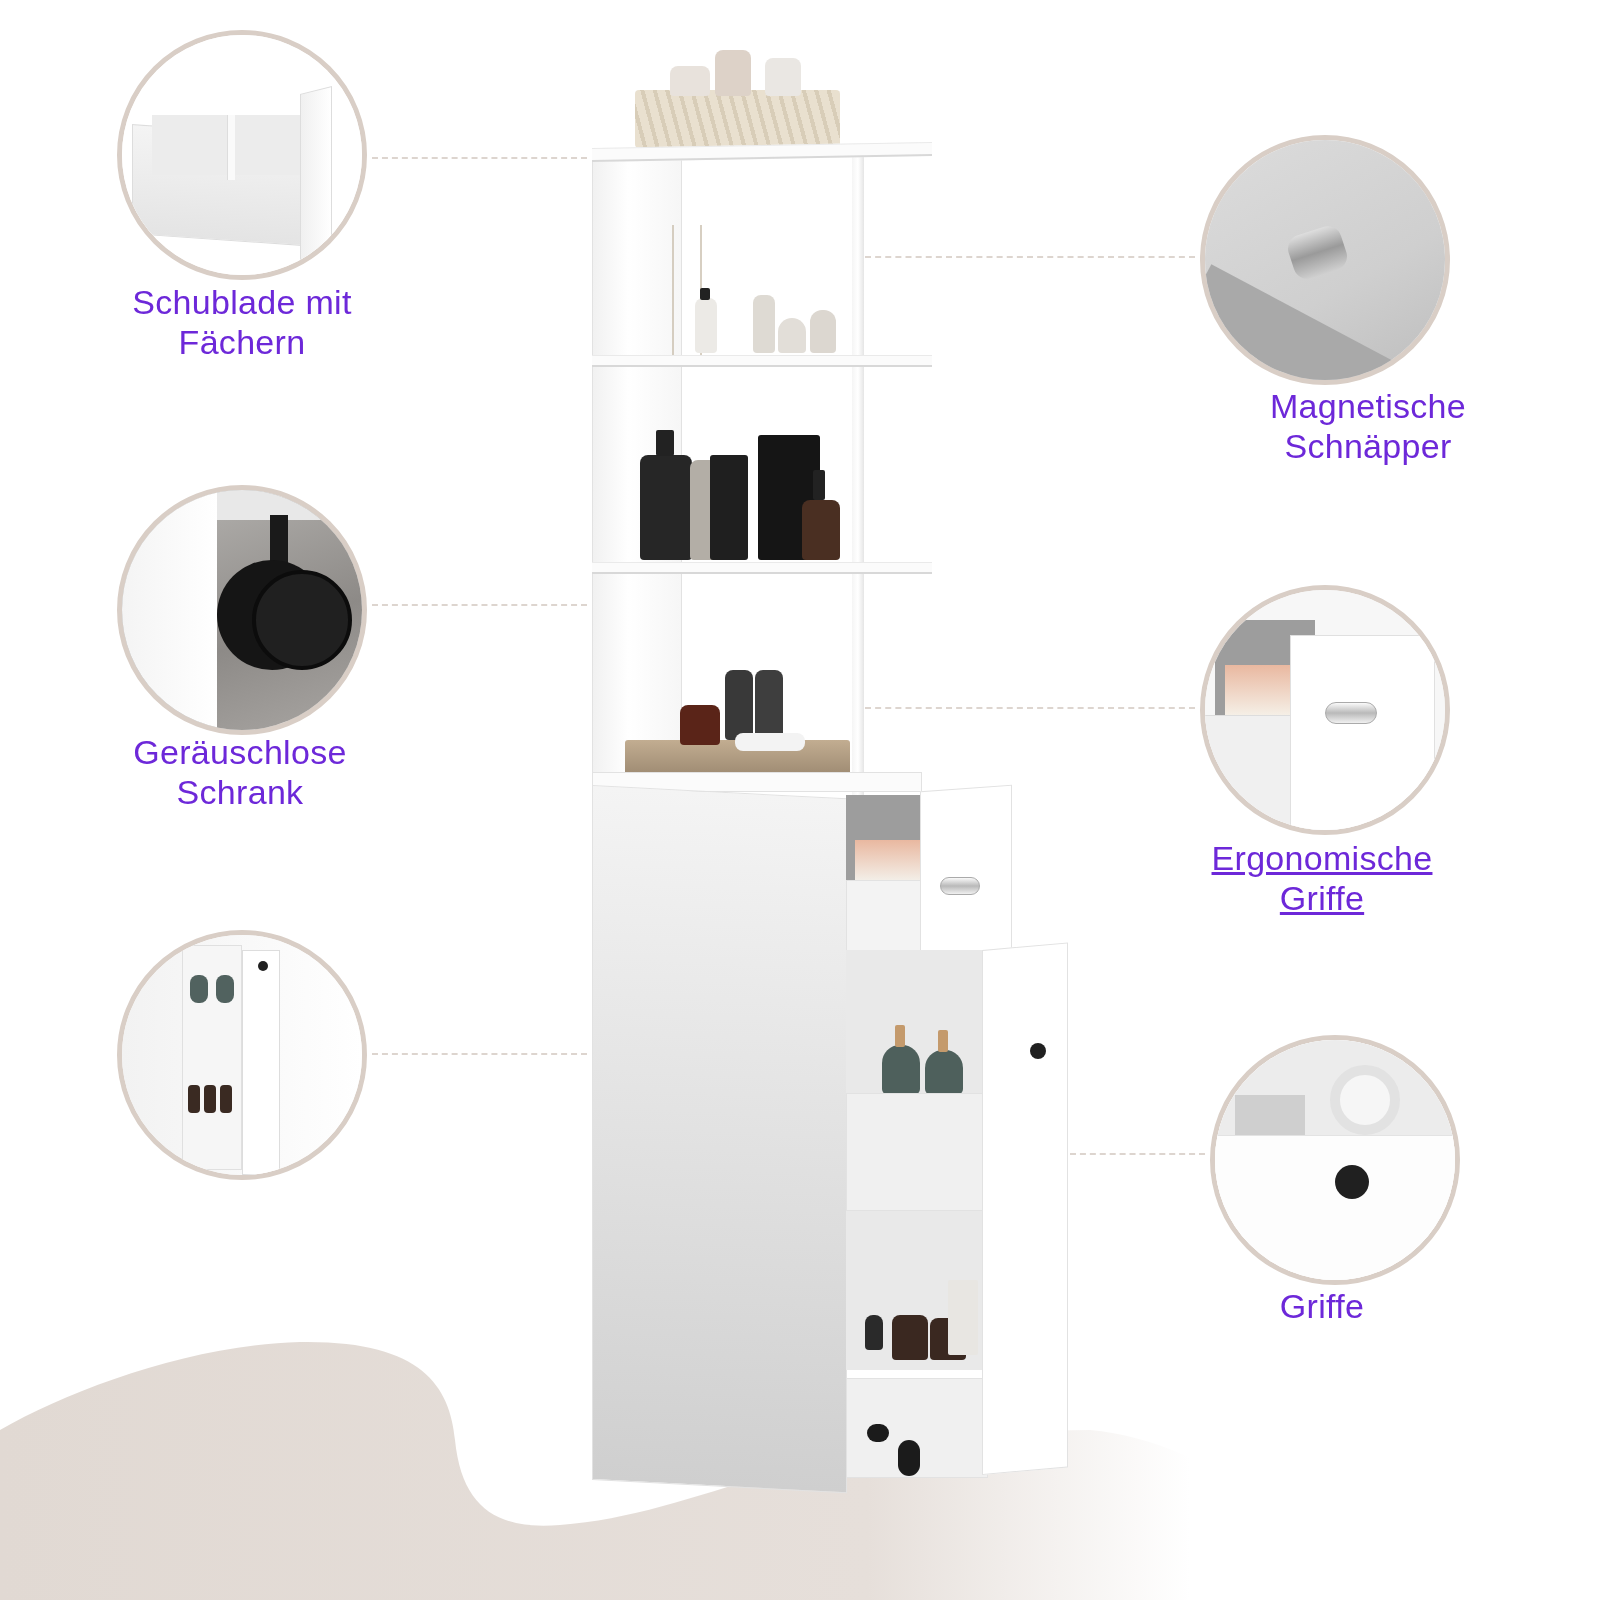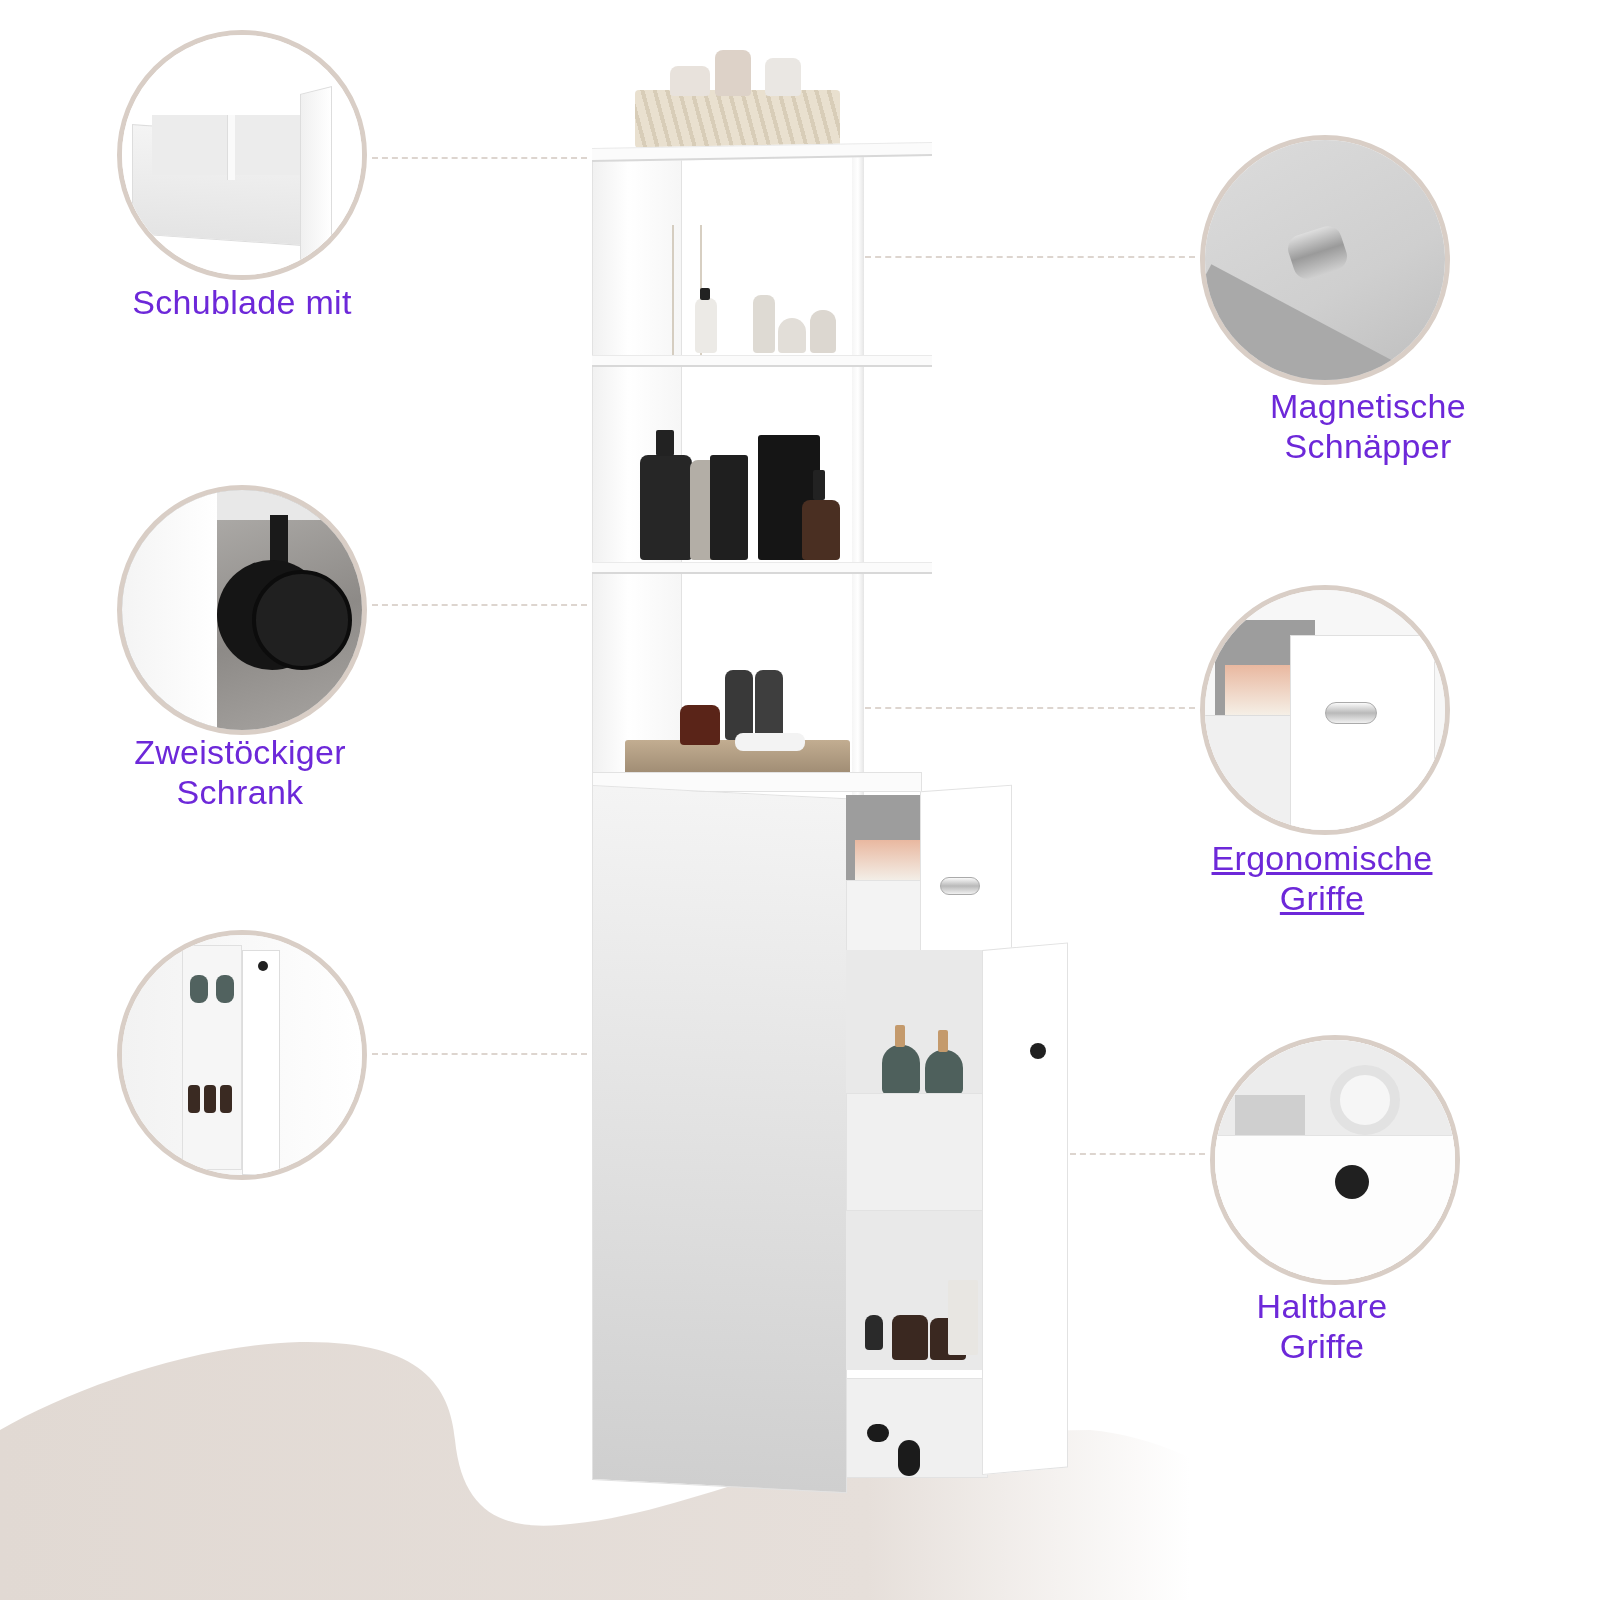--- a/index.html
+++ b/index.html
@@ -50,34 +50,35 @@
   <div style="position:absolute;left:0;top:0;width:100%;height:100%;background:#ffffff;">
     <div style="position:absolute;left:10px;top:95px;width:170px;height:110px;background:linear-gradient(180deg,#f4f4f4,#e4e4e4);border:1px solid #ddd;transform:skewY(4deg);"></div>
     <div style="position:absolute;left:30px;top:80px;width:150px;height:60px;background:#ececec;"></div>
     <div style="position:absolute;left:105px;top:80px;width:8px;height:65px;background:#fafafa;border-left:1px solid #ddd;"></div>
     <div style="position:absolute;left:178px;top:55px;width:32px;height:170px;background:linear-gradient(90deg,#f0f0f0,#fff);border:1px solid #ddd;transform:skewY(-14deg);"></div>
   </div>
 </div>
 <div class="dash" style="left:372px;top:157px;width:215px;"></div>
 <div class="label" style="left:2px;top:282px;">
   <div>Schublade mit</div>
+  <div>Fächern</div>
 </div>
 
 <div class="circle" style="left:117px;top:485px;">
   <div style="position:absolute;inset:0;background:linear-gradient(160deg,#b9b7b4,#8d8a87 60%,#a9a6a3);">
     <div style="position:absolute;left:0;top:0;width:95px;height:100%;background:linear-gradient(90deg,#f4f4f4,#ffffff);"></div>
     <div style="position:absolute;left:95px;top:0;width:160px;height:30px;background:#e8e8e8;"></div>
     <div style="position:absolute;left:148px;top:25px;width:18px;height:50px;background:#1a1a1a;"></div>
     <div style="position:absolute;left:95px;top:70px;width:110px;height:110px;border-radius:50%;background:#151515;"></div>
     <div style="position:absolute;left:130px;top:80px;width:100px;height:100px;border-radius:50%;background:#202020;border:4px solid #0c0c0c;"></div>
   </div>
 </div>
 <div class="dash" style="left:372px;top:604px;width:215px;"></div>
 <div class="label" style="left:0px;top:732px;">
-  <div>Zweistöckiger</div>
+  <div>Geräuschlose</div>
   <div>Schrank</div>
 </div>
 
 <div class="circle" style="left:117px;top:930px;">
   <div style="position:absolute;inset:0;background:linear-gradient(90deg,#f2f2f2,#ffffff);">
     <div style="position:absolute;left:60px;top:10px;width:60px;height:225px;background:#f6f6f6;border:1px solid #e0e0e0;"></div>
     <div style="position:absolute;left:120px;top:15px;width:38px;height:225px;background:#fff;border:1px solid #ddd;"></div>
     <div class="knob" style="left:136px;top:26px;width:10px;height:10px;"></div>
     <div style="position:absolute;left:68px;top:40px;width:18px;height:28px;background:#51625f;border-radius:8px;"></div>
     <div style="position:absolute;left:94px;top:40px;width:18px;height:28px;background:#51625f;border-radius:8px;"></div>
@@ -121,21 +122,20 @@
   <div style="position:absolute;inset:0;background:#ffffff;">
     <div style="position:absolute;left:0;top:0;width:100%;height:95px;background:#ececec;"></div>
     <div style="position:absolute;left:20px;top:55px;width:70px;height:40px;background:#cfcfcf;"></div>
     <div style="position:absolute;left:115px;top:25px;width:70px;height:70px;border-radius:50%;background:#f6f6f6;border:10px solid #e2e2e2;"></div>
     <div style="position:absolute;left:0;top:95px;width:100%;height:160px;background:#fdfdfd;border-top:1px solid #e3e3e3;"></div>
     <div class="knob" style="left:120px;top:125px;width:34px;height:34px;"></div>
   </div>
 </div>
 <div class="dash" style="left:1070px;top:1153px;width:135px;"></div>
 <div class="label" style="left:1082px;top:1286px;">
-  <div>Haltbare</div>
   <div>Griffe</div>
 </div>
 
 <div class="cab" style="left:580px;top:50px;width:500px;height:1420px;">
 
   <div class="panel shade" style="left:12px;top:100px;width:90px;height:680px;"></div>
 
   <div style="position:absolute;left:272px;top:105px;width:12px;height:670px;background:linear-gradient(90deg,#f5f5f5,#ffffff,#e5e5e5);"></div>
 
   <div style="position:absolute;left:55px;top:40px;width:205px;height:58px;border-radius:4px;background:repeating-linear-gradient(75deg,#e9e0cf 0 8px,#d8cdb8 8px 12px);"></div>

